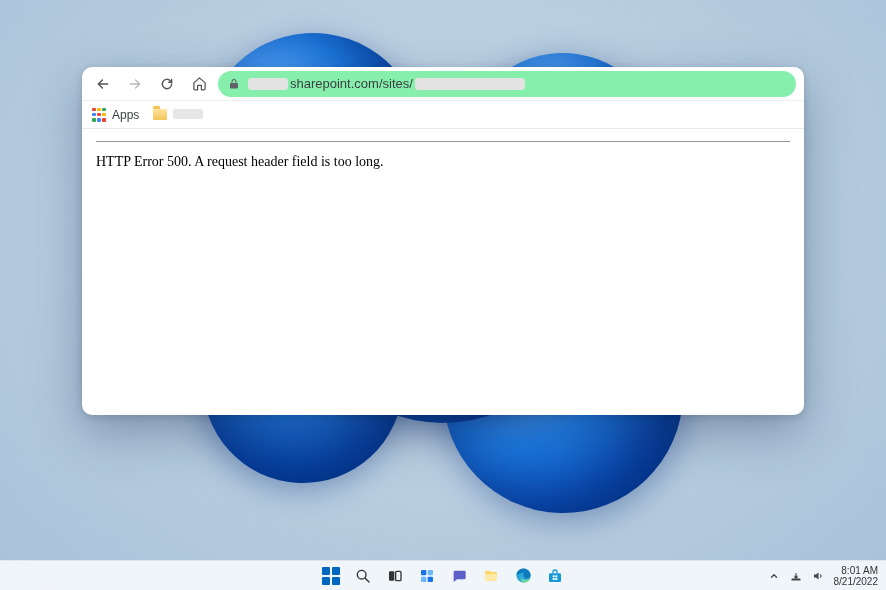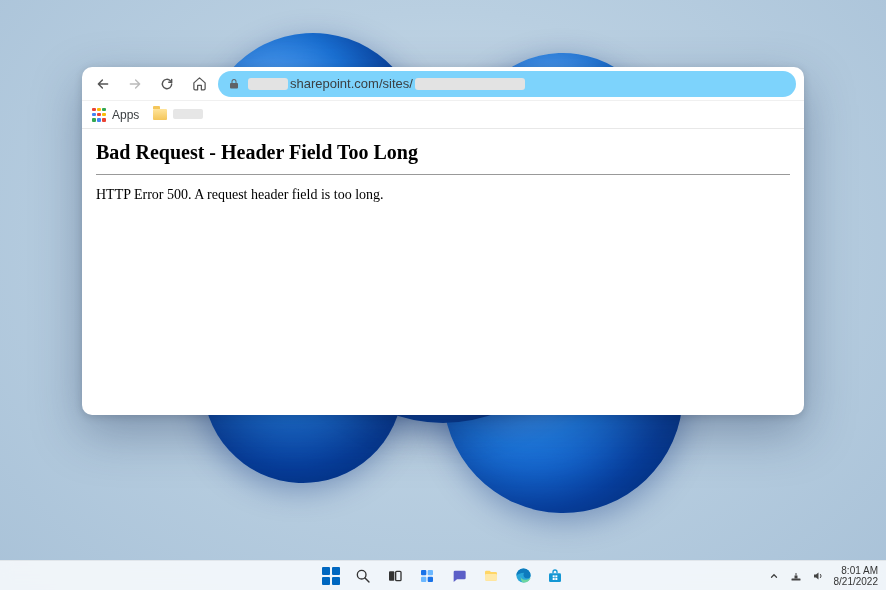--- a/index.html
+++ b/index.html
@@ -59,21 +59,21 @@
     border-radius: 50%;
     color: #555;
     font-size: 16px;
     cursor: pointer;
   }
   .nav-btn.disabled { color: #bbb; cursor: default; }
   .omnibox {
     flex: 1;
     height: 26px;
     border-radius: 14px;
-    background: #7dd3fc;
+    background: #86efac;
     display: flex; align-items: center;
     padding: 0 10px;
     gap: 8px;
     font-size: 13px;
     color: #3c4043;
     overflow: hidden;
     position: relative;
   }
   .lock-icon { flex: 0 0 auto; color: #5f6368; display:flex; align-items:center; }
   .url-text { white-space: nowrap; display:flex; align-items:center; }
@@ -225,21 +225,20 @@
         </span>
         <span>Apps</span>
       </div>
       <div class="bk-item">
         <span class="folder-icon"></span>
         <span class="bk-blur"></span>
       </div>
     </div>
 
     <div class="page">
-      <h2>Bad Request - Header Field Too Long</h2>
       <hr>
       <p>HTTP Error 500. A request header field is too long.</p>
     </div>
   </div>
 
   <div class="taskbar">
     <div class="tb-center">
       <div class="tb-item" title="Start">
         <span class="win-logo">
             <span></span>

